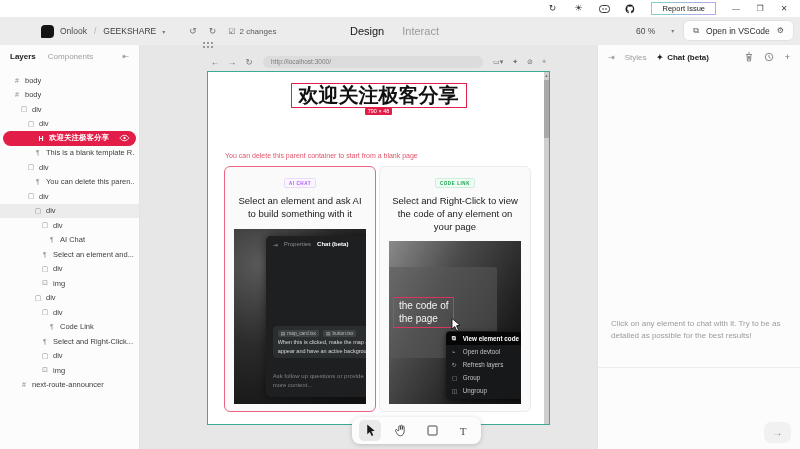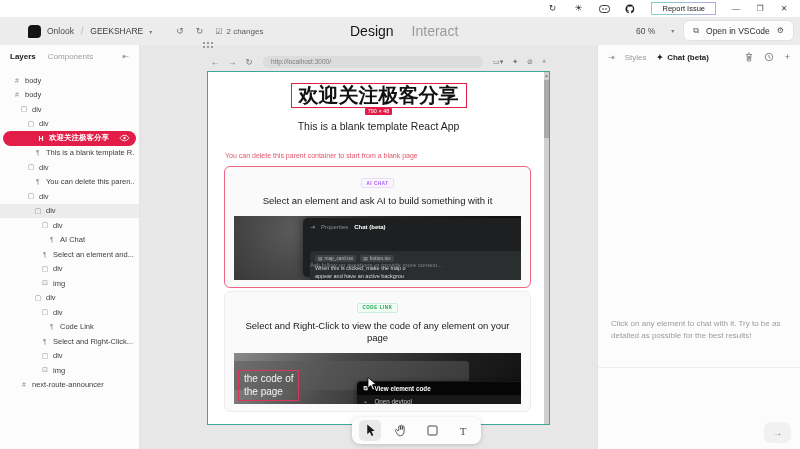--- a/index.html
+++ b/index.html
@@ -7,33 +7,33 @@
 
   
   .titlebar { position:absolute; left:0; top:0; width:800px; height:17px; background:#ffffff; display:flex; align-items:center; justify-content:flex-end; gap:0; z-index:30; }
   .tb-icon { width:26px; text-align:center; font-size:9px; color:#333; line-height:17px; cursor:pointer; }
   .tb-icon svg { vertical-align:middle; }
   .report-btn { margin:0 8px; height:13px; font-size:7.5px; color:#222; background:#fff; padding:0 10px; border:1px solid; border-image:linear-gradient(90deg,#7fd4c5,#b9a2ef) 1; cursor:pointer; font-family:inherit; }
   .win-btn { width:24px; text-align:center; font-size:8px; color:#444; line-height:17px; cursor:pointer; }
   .win-btn:last-child { margin-right:4px; }
 
   
-  .toolbar { position:absolute; left:0; top:17px; width:800px; height:28px; background:#ececec; display:flex; align-items:center; z-index:20; }
+  .toolbar { position:absolute; left:0; top:17px; width:800px; height:28px; background:#ececec; display:flex; align-items:center; z-index:20;padding-left:13px; }
   .tbar-left { display:flex; align-items:center; gap:6px; padding-left:28px; }
   .brand-logo { width:13px; height:13px; background:#141414; border-radius:4px 4px 4px 1px; display:inline-block; }
   .crumb { font-size:8.5px; color:#4a4a4a; }
   .crumb.sep { color:#b0b0b0; margin:0 1px; }
   .crumb.project { color:#3c3c3c; }
   .chev { font-size:6px; color:#7a7a7a; }
   .hist-group { display:flex; align-items:center; gap:12px; margin-left:18px; }
   .hist-ic { font-size:9px; color:#6e6e6e; cursor:pointer; }
   .changes { font-size:8px; color:#5a5a5a; display:flex; align-items:center; gap:4px; }
   .changes .box { font-size:8px; color:#6e6e6e; }
   .tabbar { position:absolute; left:348px; top:0; height:28px; display:flex; gap:14px; align-items:center; }
-  .tab { position:relative; font-size:14px; color:#9a9a9a; height:28px; line-height:28px; cursor:pointer; padding:0 2px; }
+  .tab { position:relative; font-size:11px; color:#9a9a9a; height:28px; line-height:28px; cursor:pointer; padding:0 2px; }
   .tab.active { color:#161616; }
   .tab.active::after { content:''; position:absolute; left:0; top:-2px; width:100%; height:2px; background:#111; }
   .tbar-right { position:absolute; right:6px; top:3px; display:flex; align-items:center; gap:9px; }
   .zoomctl { font-size:8.5px; color:#4a4a4a; display:flex; align-items:center; gap:16px; cursor:pointer; }
   .vscode-btn { background:#fdfdfd; border:1px solid #e2e2e2; border-radius:6px; height:21px; display:flex; align-items:center; gap:7px; padding:0 9px; cursor:pointer; }
   .vscode-btn .lbl { font-size:8.5px; color:#2c2c2c; }
   .vscode-btn .ic { font-size:8px; color:#555; }
 
   
   .sidebar { position:absolute; left:0; top:45px; width:140px; height:404px; background:#fcfcfc; border-right:1px solid #e3e3e3; z-index:10; }
@@ -59,21 +59,21 @@
   .urlpill span { font-size:6.5px; color:#7c7c7c; }
   .url-ic { font-size:7px; color:#6f6f6f; margin:0 4px; cursor:pointer; }
 
   
   .frame { position:absolute; left:207px; top:71px; width:343px; height:354px; background:#ffffff; border:1.5px solid #3fa796; overflow:hidden; }
   .h1wrap { display:flex; flex-direction:column; align-items:center; margin-top:11px; }
   .h1box { border:1px solid #e11d48; padding:0px 7px; font-size:20px; font-weight:bold; color:#111; line-height:1.15; }
   .sizetag { background:#e11d48; color:#fff; font-size:5.5px; padding:0 3px; border-radius:1px; line-height:7px; }
   .subtitle { text-align:center; font-size:10.5px; color:#1f1f1f; margin-top:5px; }
   .warn { position:absolute; left:17px; top:80px; font-size:7px; color:#e0556a; }
-  .cards { position:absolute; left:16px; right:18px; top:94px; bottom:12px; display:flex; gap:3px;flex-direction:column; }
+  .cards { position:absolute; left:16px; right:18px; top:94px; bottom:12px; display:flex; gap:3px; }
   .card { flex:1; background:#fafafa; border:1px solid #ececec; border-radius:6px; padding:7px 9px; display:flex; flex-direction:column; align-items:center; overflow:hidden; }
   .card.selected-card { border-color:#ef6385; }
   .badge { font-size:4.5px; font-weight:bold; letter-spacing:.6px; padding:1.5px 4px; border-radius:2px; margin-top:4px; }
   .badge.purple { color:#a855f7; background:#faf5ff; border:1px solid #eadcf8; }
   .badge.green { color:#16a34a; background:#f0fdf4; border:1px solid #cdeedd; }
   .card-title { margin-top:7px; font-size:9.5px; font-weight:500; color:#1a1a1a; text-align:center; line-height:1.35; }
   .shot { margin-top:8px; width:100%; flex:1; border-radius:0; overflow:hidden; position:relative; }
 
   
   .shot-left { background:radial-gradient(circle at 20% 20%, #5a5a5a, #2c2c2c 45%, #141414 90%); }
@@ -298,21 +298,20 @@
   <span class="url-ic">+</span>
 </div>
 
 <div class="frame">
   <div class="h1wrap">
     <div class="h1box">
       <span>欢迎关注极客分享</span>
     </div>
     <div class="sizetag">790 × 48</div>
   </div>
-  <div class="subtitle">This is a blank template React App</div>
   <div class="warn">You can delete this parent container to start from a blank page</div>
 
   <div class="cards">
     <div class="card selected-card">
       <span class="badge purple">AI CHAT</span>
       <div class="card-title">Select an element and ask AI to build something with it</div>
       <div class="shot shot-left">
         <div class="shot-panel">
           <div class="shot-head">
             <span>⇥</span>

